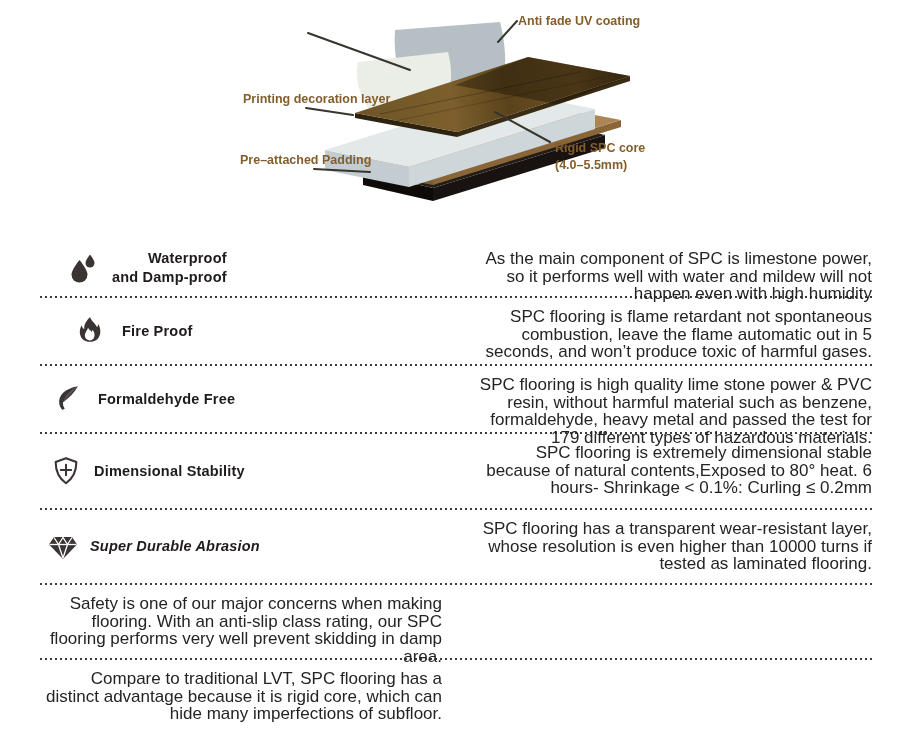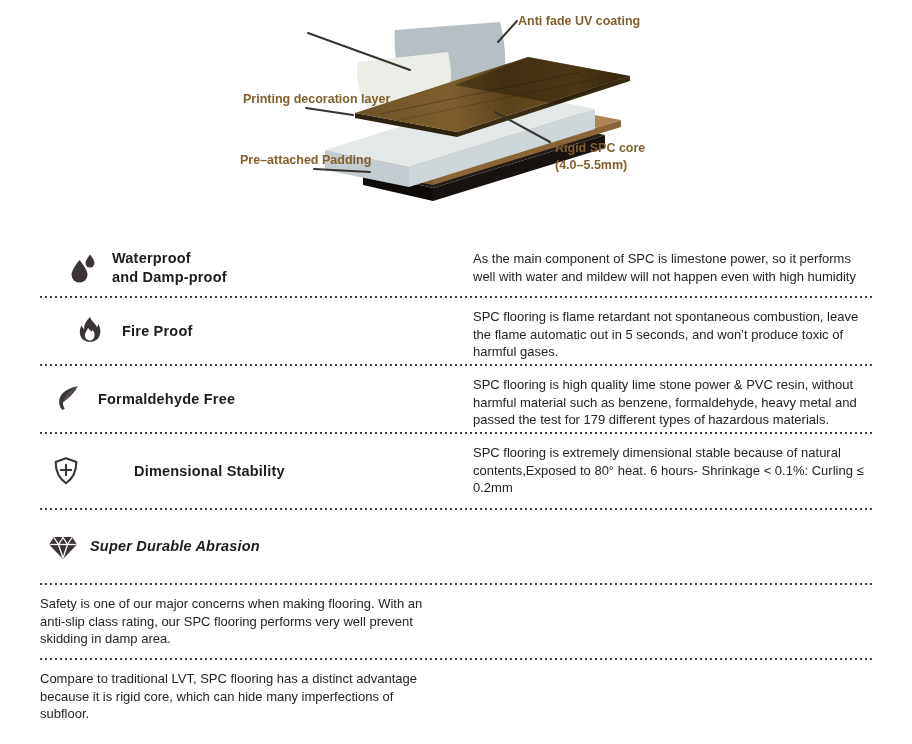--- a/index.html
+++ b/index.html
@@ -7,32 +7,32 @@
         font-family:"Liberation Sans","DejaVu Sans",sans-serif;color:#222;}
 
   
   .diagram{position:absolute;left:220px;top:0;width:460px;height:240px;}
   .diagram svg.art{position:absolute;left:0;top:0;}
   .dlabel{position:absolute;font-size:12.5px;font-weight:bold;color:#835e2c;line-height:17px;white-space:nowrap;}
   .structure-title{position:absolute;left:0;top:217px;width:100%;text-align:center;
                    font-size:15px;font-weight:bold;letter-spacing:1px;color:#262220;}
 
   
-  .features{position:absolute;left:40px;top:240px;width:832px;}
+  .features{position:absolute;left:40px;top:240px;width:832px;text-align:right;}
   .feature-row{display:flex;align-items:stretch;}
   .feat-left{width:433px;display:flex;align-items:center;box-sizing:border-box;}
   .feat-icon{flex:0 0 auto;display:flex;align-items:center;justify-content:center;}
   .feat-title{font-weight:bold;font-size:14.5px;color:#1f1b1a;line-height:19px;letter-spacing:.2px;}
-  .feat-desc{flex:1;font-size:13px;line-height:17.5px;color:#242424;padding-top:10px;box-sizing:border-box;max-width:402px;}
+  .feat-desc{flex:1;font-size:17px;line-height:17.5px;color:#242424;padding-top:10px;box-sizing:border-box;max-width:402px;}
   .sep{height:2px;background:repeating-linear-gradient(to right,#3c3c3c 0 2px,transparent 2px 5px);}
   
   .r1{height:56px;} .r1 .feat-left{padding-left:26px;} .r1 .feat-icon{margin-right:12px;}
   .r2{height:66px;} .r2 .feat-left{padding-left:34px;} .r2 .feat-icon{margin-right:16px;}
   .r3{height:66px;} .r3 .feat-left{padding-left:13px;} .r3 .feat-icon{margin-right:13px;}
-  .r4{height:74px;} .r4 .feat-left{padding-left:10px;gap:40px;} .r4 .feat-icon{margin-right:12px;}
+  .r4{height:74px;} .r4 .feat-left{padding-left:10px;} .r4 .feat-icon{margin-right:12px;}
   .r5{height:73px;} .r5 .feat-left{padding-left:6px;font-style:italic;}  .r5 .feat-icon{margin-right:10px;}
   .r6{height:73px;} .r6 .feat-left{padding-left:3px;}  .r6 .feat-icon{margin-right:9px;}
   .r7{height:84px;} .r7 .feat-left{padding-left:26px;} .r7 .feat-icon{margin-right:14px;}
 </style>
 </head>
 <body>
 
 <div class="page">
 
   <div class="diagram">
@@ -179,20 +179,21 @@
               <path d="M8 7.5 L12.5 14.5 L17 28"></path>
               <path d="M26 7.5 L21.5 14.5 L17 28"></path>
               <path d="M12.5 14.5 L17 7.5 L21.5 14.5"></path>
             </g>
           </svg>
         </span>
         <div class="feat-title">
           <div>Super Durable Abrasion</div>
         </div>
       </div>
+      <div class="feat-desc">SPC flooring has a transparent wear-resistant layer, whose resolution is even higher than 10000 turns if tested as laminated flooring.</div>
     </div>
     <div class="sep"></div>
 
     <div class="feature-row r6">
       <div class="feat-desc">Safety is one of our major concerns when making flooring. With an anti-slip class rating, our SPC flooring performs very well prevent skidding in damp area.</div>
     </div>
     <div class="sep"></div>
 
     <div class="feature-row r7">
       <div class="feat-desc">Compare to traditional LVT, SPC flooring has a distinct advantage because it is rigid core, which can hide many imperfections of subfloor.</div>

